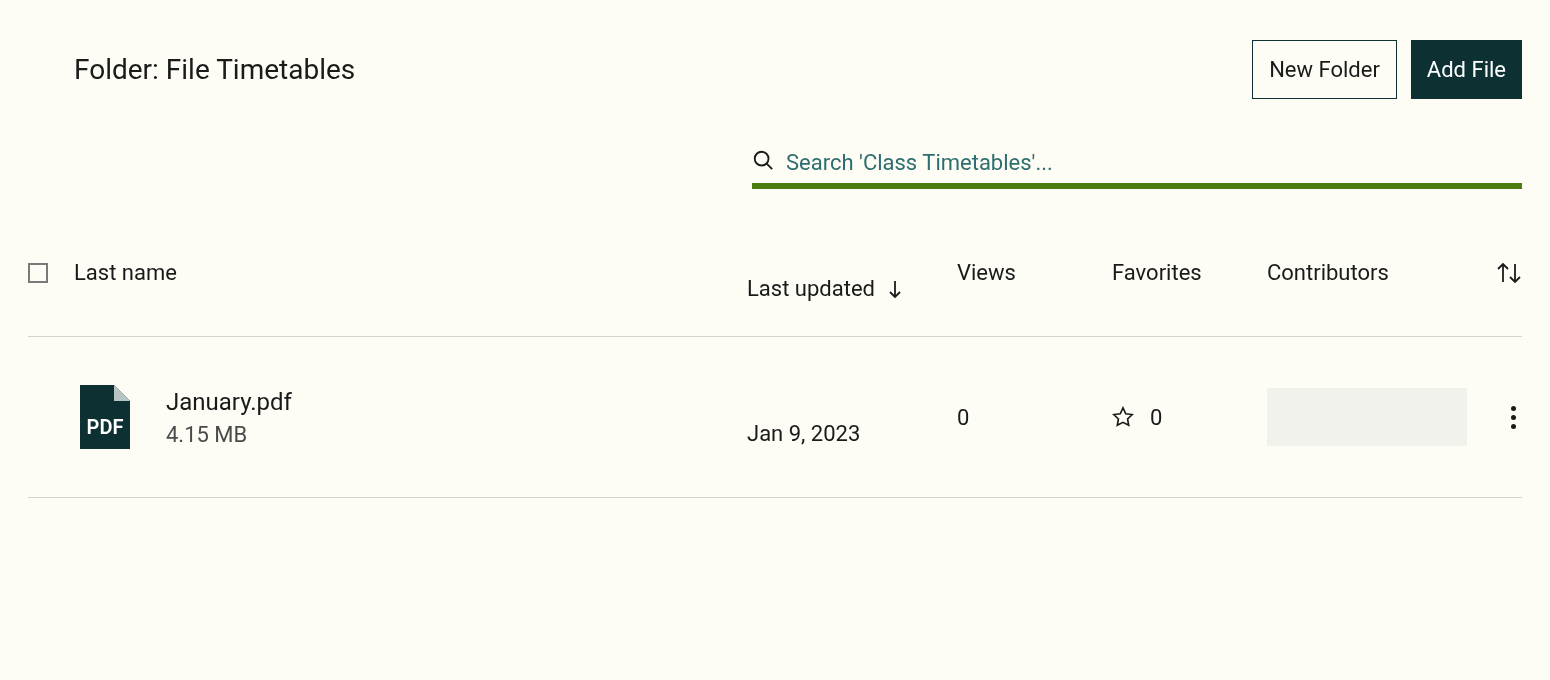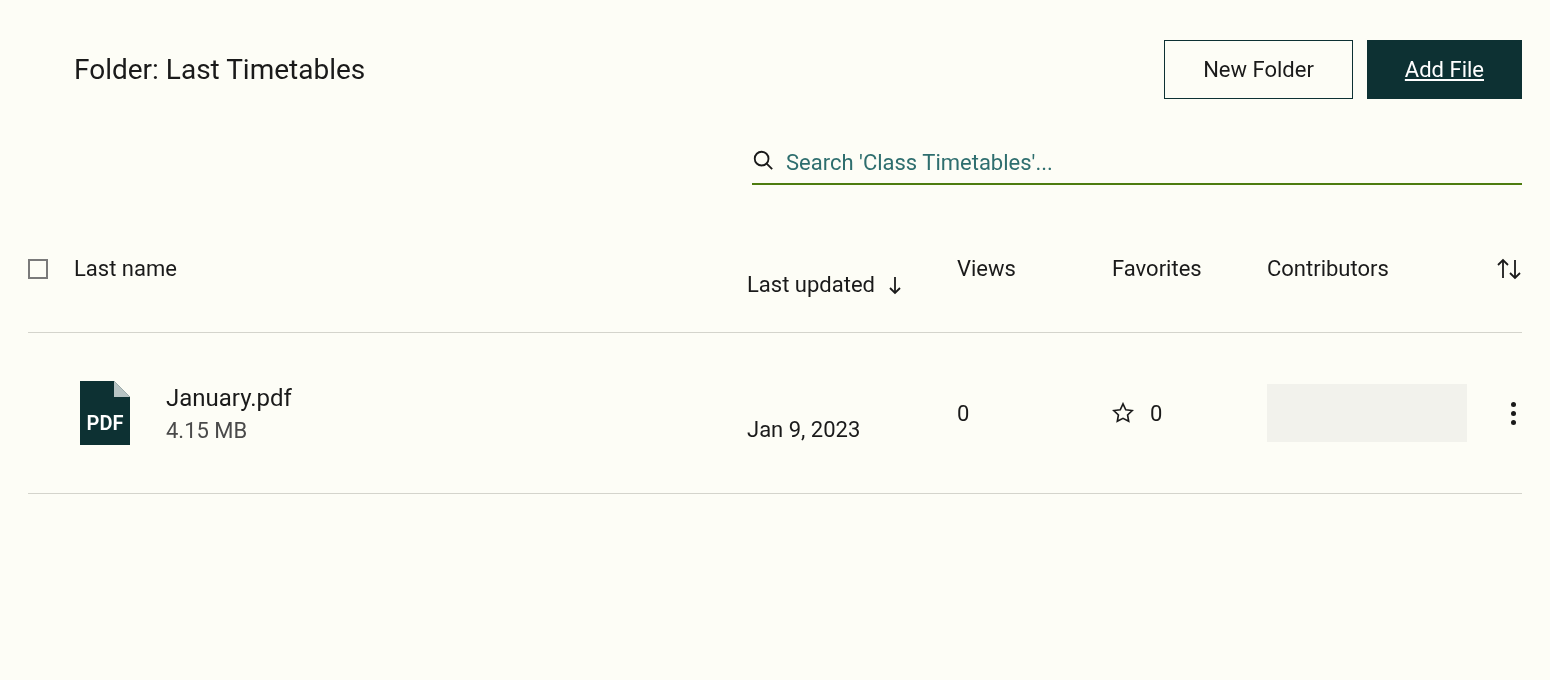--- a/index.html
+++ b/index.html
@@ -27,45 +27,44 @@
     .folder-title {
       font-size: 28px;
       font-weight: 400;
       color: #1a1a1a;
     }
     .header-buttons {
       display: flex;
       gap: 14px;
     }
     .btn {
-      padding: 16px 38px;
+      padding: 16px 16px;
       font-size: 22px;
       cursor: pointer;
       border: none;
       font-family: inherit;
     }
     .btn-outline {
       background: transparent;
       border: 1px solid #0d3133;
       color: #1a1a1a;
     }
     .btn-primary {
       background: #0d3133;
       color: #ffffff;
-      text-decoration: underline;
     }
     .search-row {
       display: flex;
       justify-content: flex-end;
       margin-bottom: 35px;
     }
     .search-container {
       display: flex;
       align-items: center;
-      border-bottom: 2px solid #4d7c0f;
+      border-bottom: 6px solid #4d7c0f;
       width: 770px;
       padding-bottom: 8px;
       gap: 12px;
     }
     .search-icon-svg {
       width: 22px;
       height: 22px;
       flex-shrink: 0;
     }
     .search-input {
@@ -228,21 +227,21 @@
       width: 45px;
       display: flex;
       justify-content: flex-end;
     }
   </style>
 </head>
 <body>
 
 <div class="container">
   <div class="header">
-    <div class="folder-title">Folder: Last Timetables</div>
+    <div class="folder-title">Folder: File Timetables</div>
     <div class="header-buttons">
       <button class="btn btn-outline">New Folder</button>
       <button class="btn btn-primary">Add File</button>
     </div>
   </div>
 
   <div class="search-row">
     <div class="search-container">
       <span>
         <svg class="search-icon-svg" viewBox="0 0 24 24" fill="none" stroke="#1a1a1a" stroke-width="2">

